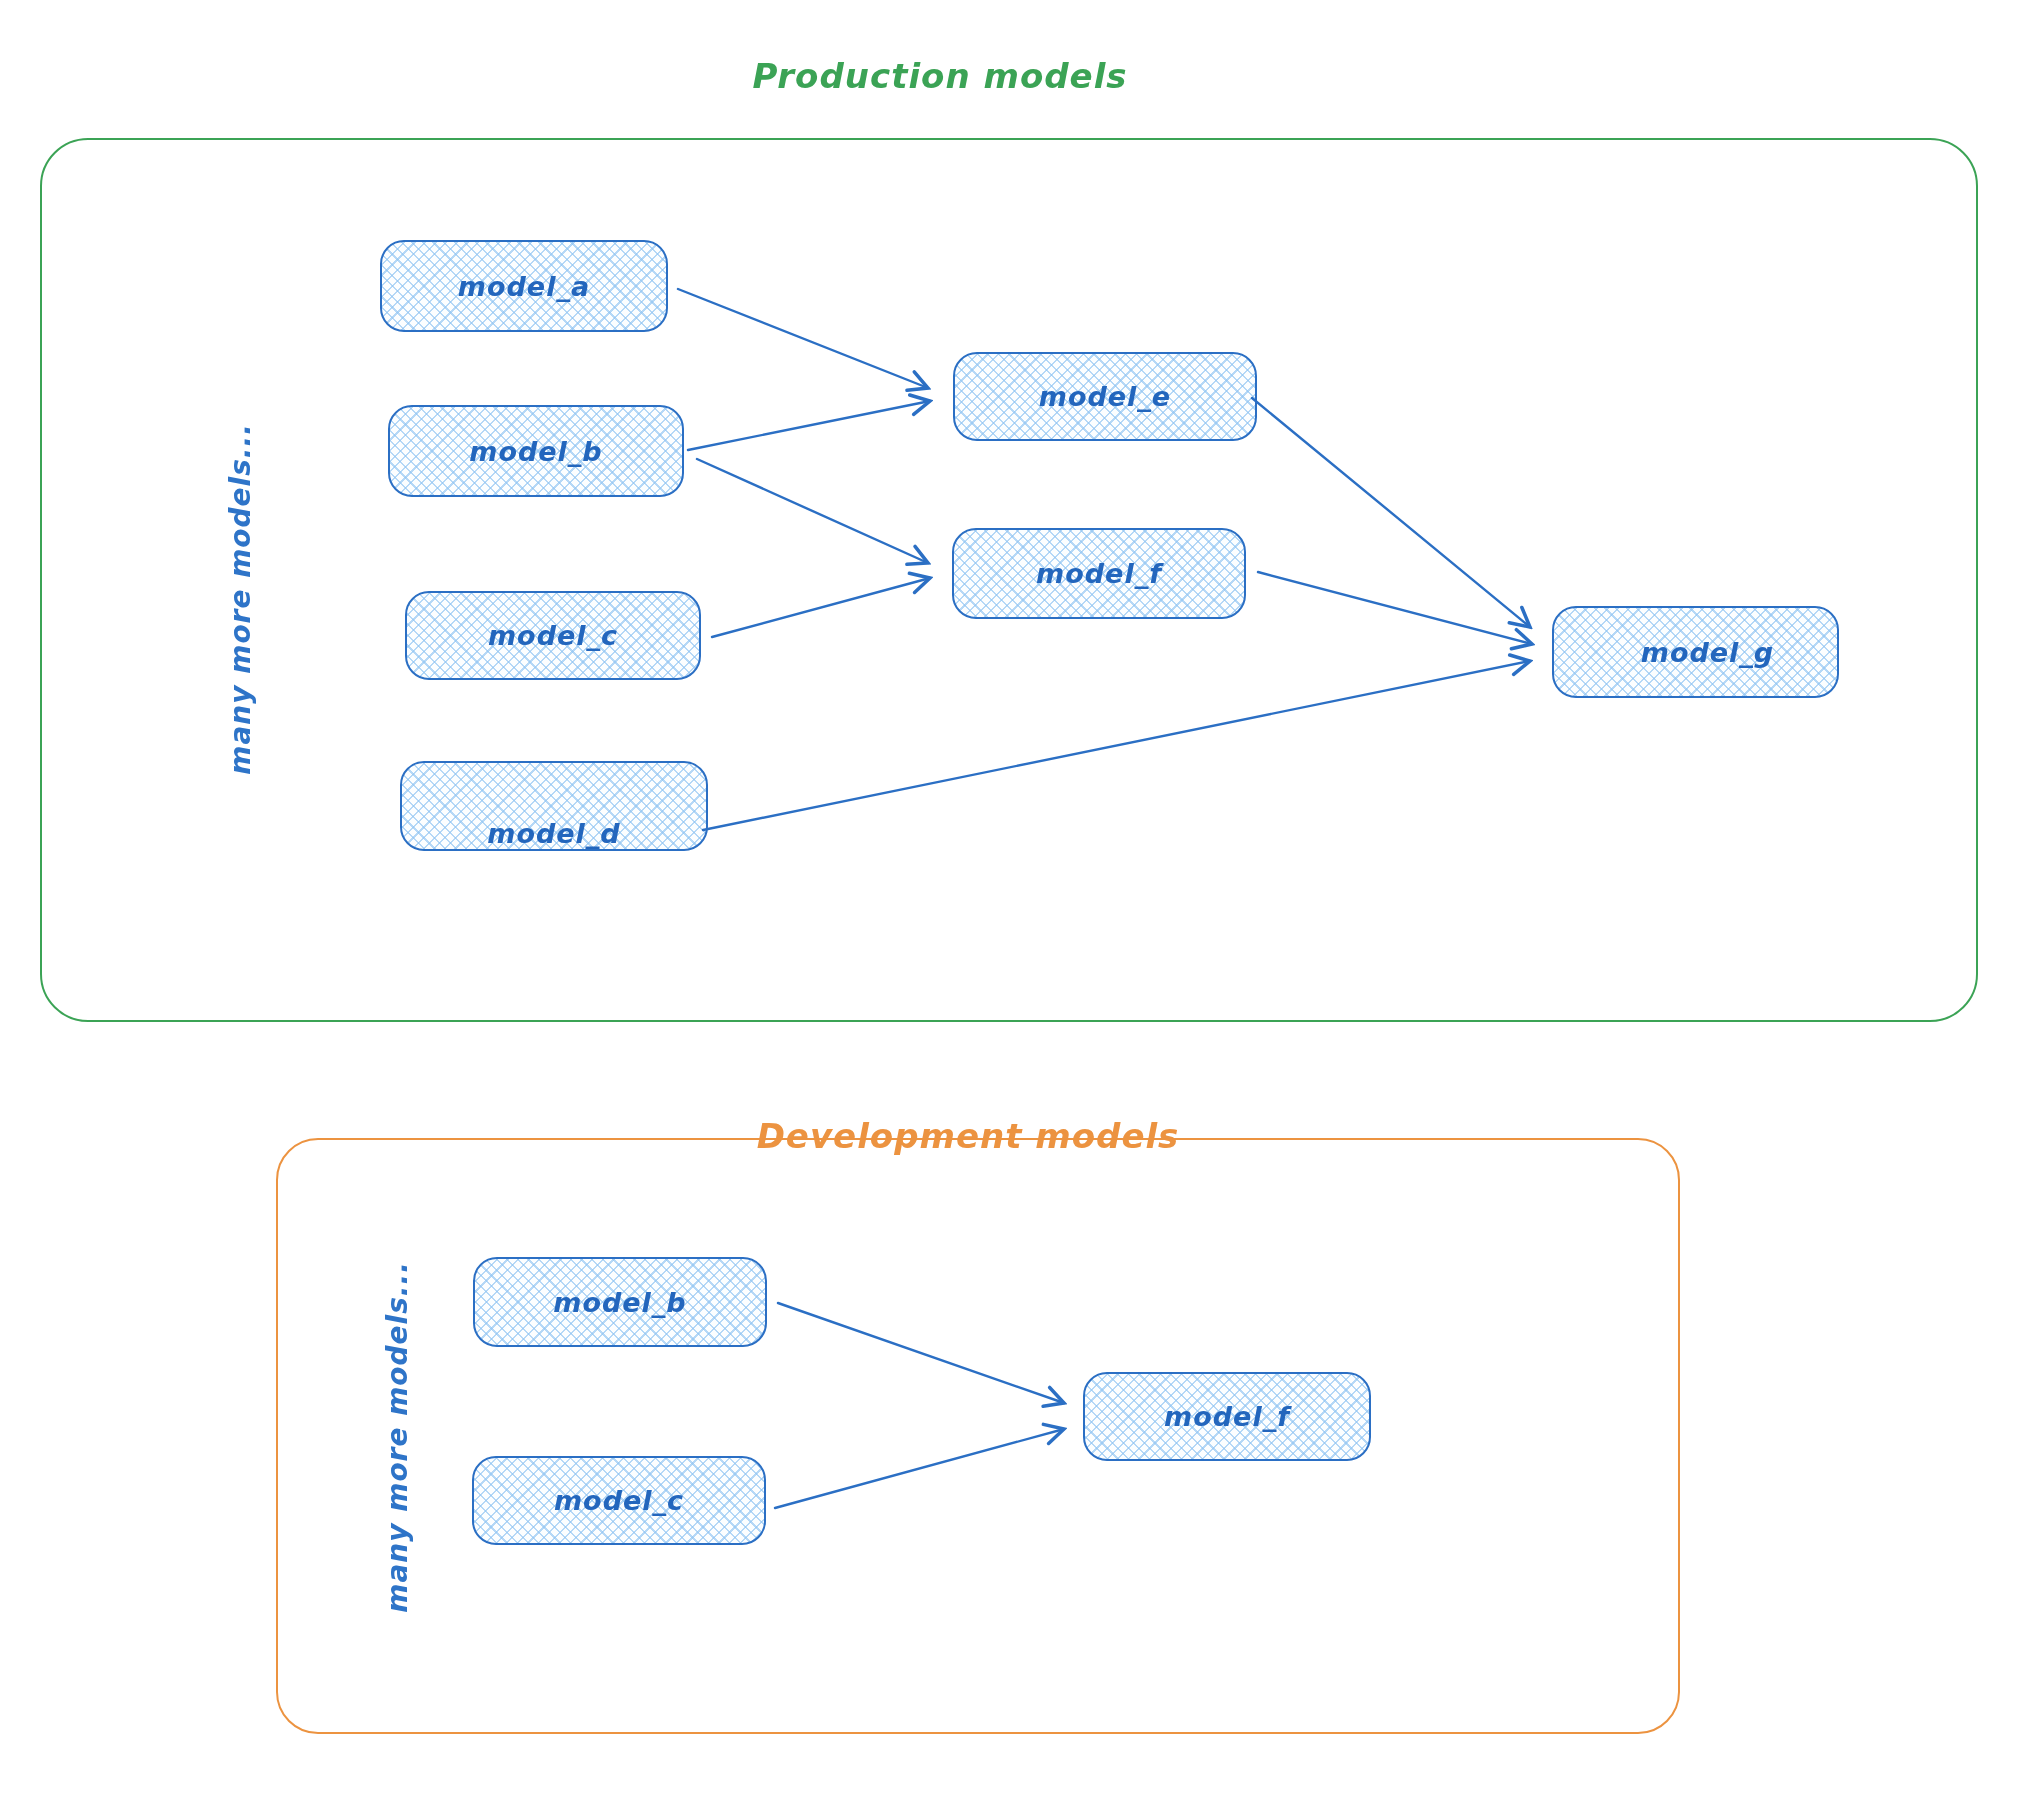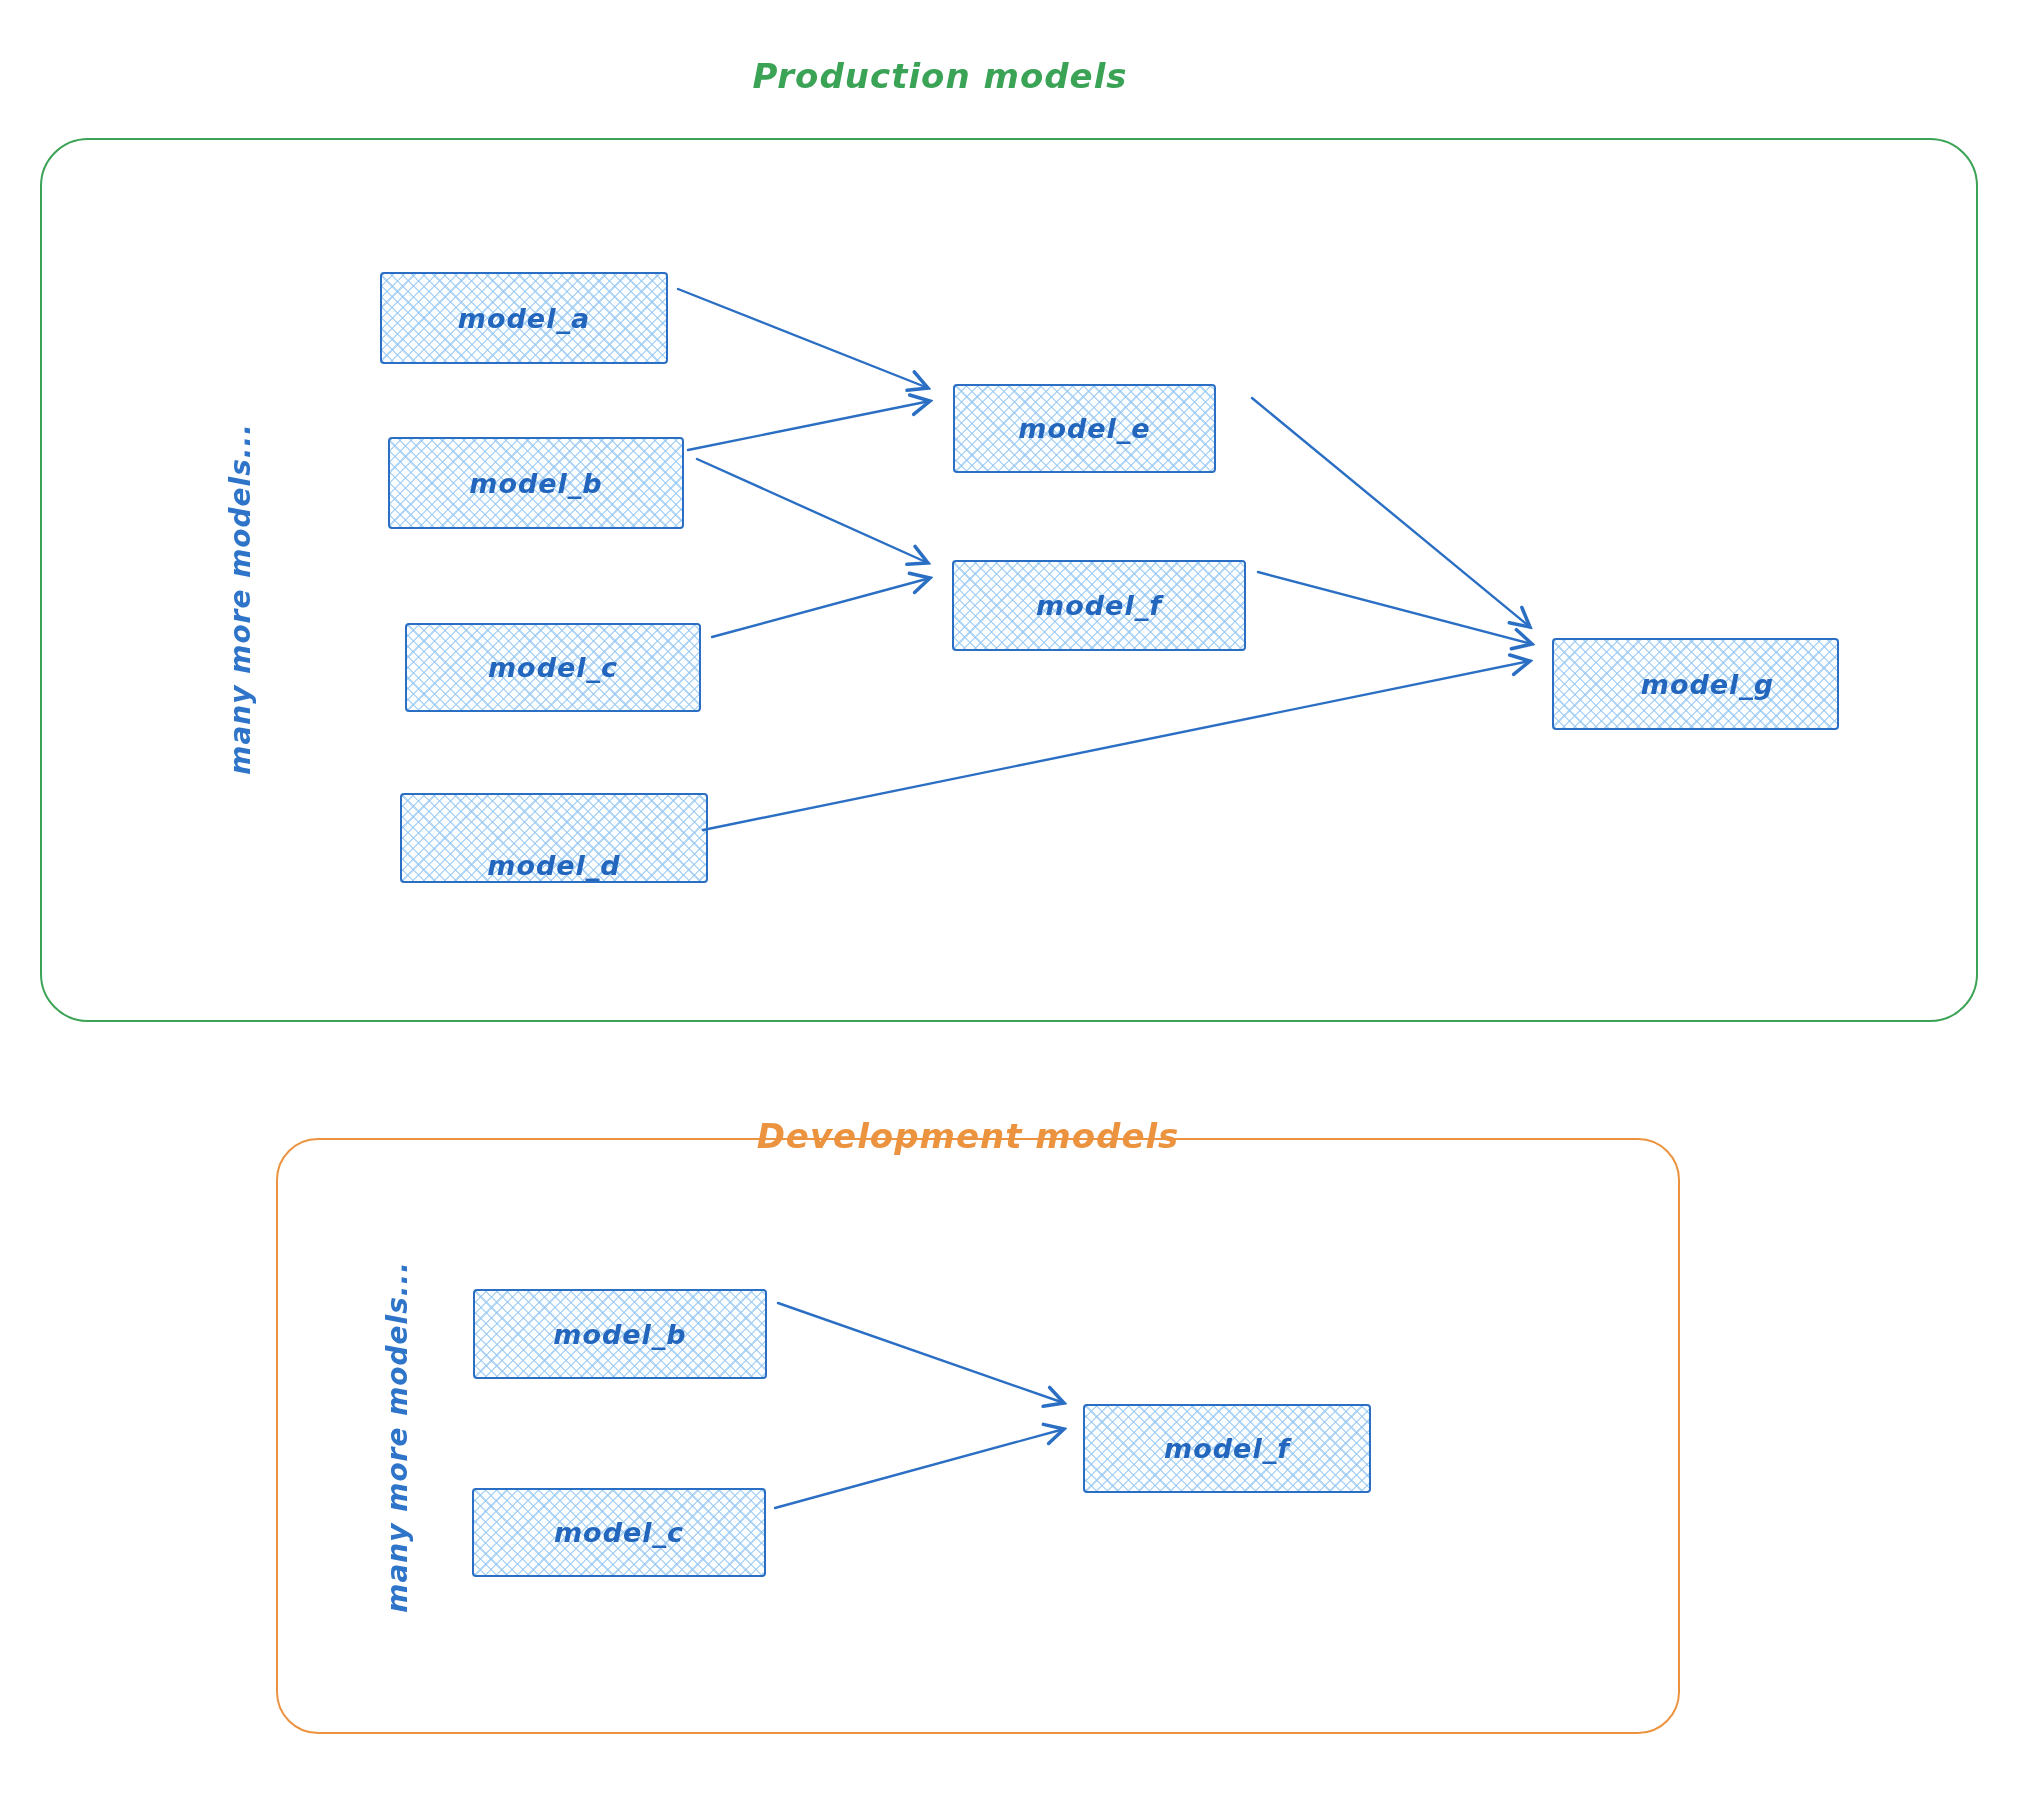--- a/index.html
+++ b/index.html
@@ -30,29 +30,28 @@
     position: absolute;
     border-radius: 48px;
     background: transparent;
   }
   .frame-green { border: 2.5px solid var(--green); }
   .frame-orange { border: 2px solid var(--orange); border-radius: 42px; }
   .node {
     position: absolute;
     box-sizing: border-box;
     border: 2.5px solid var(--blue);
-    border-radius: 4px;
+    border-radius: 24px;
     background:
       repeating-linear-gradient(45deg, rgba(144,196,242,0.65) 0 1.6px, transparent 1.6px 7.5px),
       repeating-linear-gradient(135deg, rgba(144,196,242,0.65) 0 1.6px, transparent 1.6px 7.5px),
       #fcfeff;
     display: flex;
     align-items: center;
     justify-content: center;
-    margin-top: 32px;
   }
   .node-label {
     color: var(--node-text);
     font-size: 27px;
     font-weight: bold;
     font-style: italic;
     letter-spacing: 1px;
     white-space: nowrap;
   }
   .side-note {
@@ -88,21 +87,21 @@
   </div>
   <div class="node" style="left:388px; top:405px; width:296px; height:92px;">
     <span class="node-label">model_b</span>
   </div>
   <div class="node" style="left:405px; top:591px; width:296px; height:89px;">
     <span class="node-label">model_c</span>
   </div>
   <div class="node" style="left:400px; top:761px; width:308px; height:90px;align-items:flex-end;">
     <span class="node-label">model_d</span>
   </div>
-  <div class="node" style="left:953px; top:352px; width:263px; height:89px;">
+  <div class="node" style="left:953px; top:352px; width:304px; height:89px;">
     <span class="node-label">model_e</span>
   </div>
   <div class="node" style="left:952px; top:528px; width:294px; height:91px;">
     <span class="node-label">model_f</span>
   </div>
   <div class="node" style="left:1552px; top:606px; width:287px; height:92px;padding-left:24px;">
     <span class="node-label">model_g</span>
   </div>
 
   <div class="section-title title-orange" style="left:968px; top:1116px;">Development models</div>

